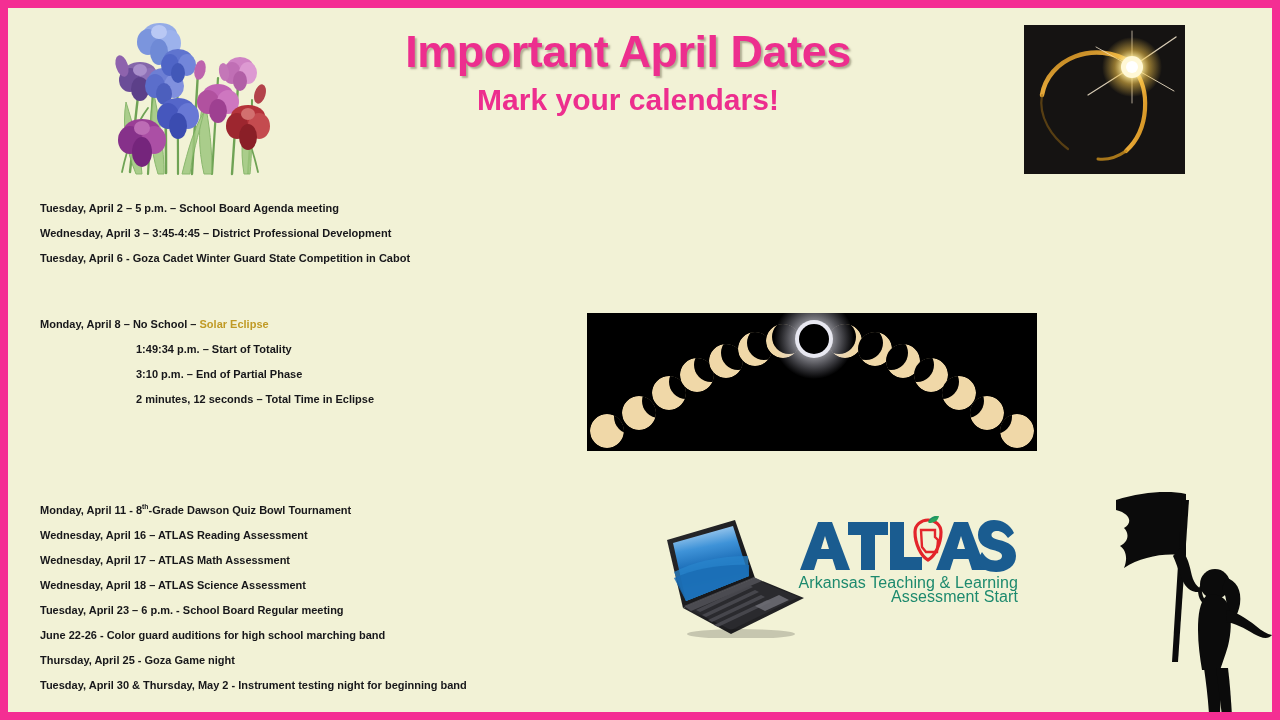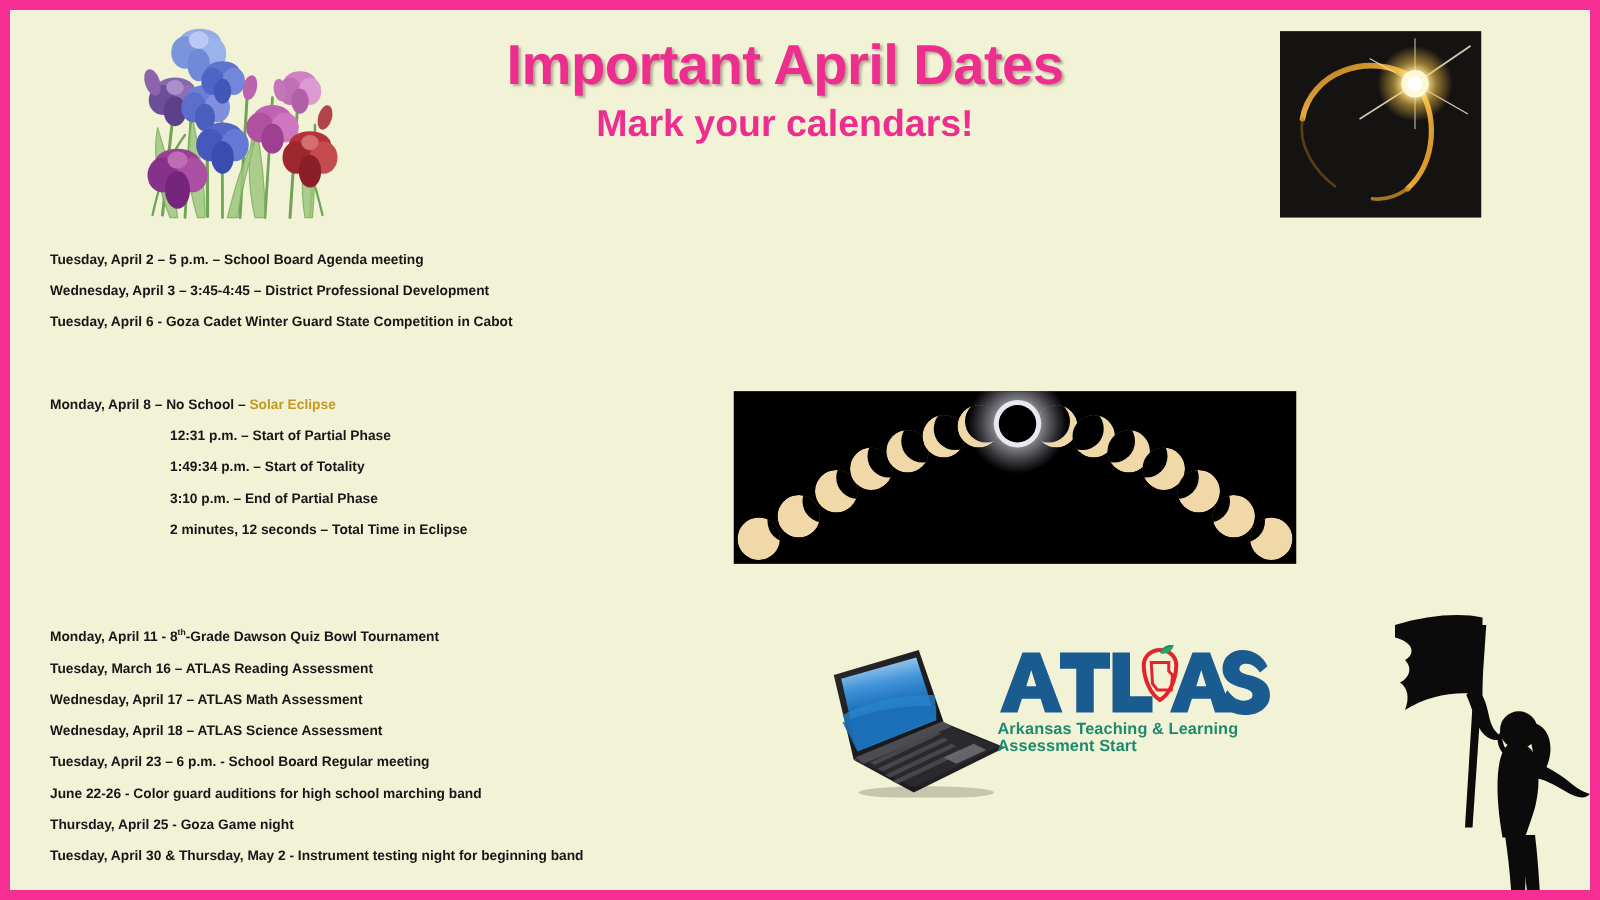--- a/index.html
+++ b/index.html
@@ -125,23 +125,23 @@
     position: absolute;
     left: 0; top: 0;
     width: 220px;
     height: 58px;
   }
   #atlas-tagline {
     position: absolute;
     left: 0;
     top: 60px;
     width: 220px;
-    text-align: left;
-    font-size: 13px;
-    font-weight: bold;
+    text-align: right;
+    font-size: 16px;
+    font-weight: normal;
     color: #1d8a6e;
     line-height: 13.5px;
     letter-spacing: 0.1px;
   }
 
   
   #colorguard-art {
     position: absolute;
     left: 1086px;
     top: 478px;
@@ -415,29 +415,28 @@
       </g>
 
       <circle cx="227" cy="26" r="40" fill="url(#coronaGlow)"></circle>
       <circle cx="227" cy="26" r="19" fill="#f2f2fb" opacity="0.9"></circle>
       <circle cx="227" cy="26" r="15" fill="#000000"></circle>
     </svg>
   </div>
 
   <div id="block-eclipse" class="text-block">
     <div class="line"><span>Monday, April 8 – No School – </span><span class="gold">Solar Eclipse</span></div>
-    <div class="line indent">12:31 p.m. – Start of Partial Phase</div>
     <div class="line indent">1:49:34 p.m. – Start of Totality</div>
     <div class="line indent">3:10 p.m. – End of Partial Phase</div>
     <div class="line indent">2 minutes, 12 seconds – Total Time in Eclipse</div>
   </div>
 
   <div id="block-late" class="text-block">
     <div class="line"><span>Monday, April 11 - 8</span><sup>th</sup><span>-Grade Dawson Quiz Bowl Tournament</span></div>
-    <div class="line">Tuesday, March 16 – ATLAS Reading Assessment</div>
+    <div class="line">Wednesday, April 16 – ATLAS Reading Assessment</div>
     <div class="line">Wednesday, April 17 – ATLAS Math Assessment</div>
     <div class="line">Wednesday, April 18 – ATLAS Science Assessment</div>
     <div class="line">Tuesday, April 23 – 6 p.m. - School Board Regular meeting</div>
     <div class="line">June 22-26 - Color guard auditions for high school marching band</div>
     <div class="line">Thursday, April 25 - Goza Game night</div>
     <div class="line">Tuesday, April 30 &amp; Thursday, May 2 - Instrument testing night for beginning band</div>
   </div>
 
   <div id="laptop-art">
     <svg viewBox="0 0 148 126" width="148" height="126" aria-hidden="true">

